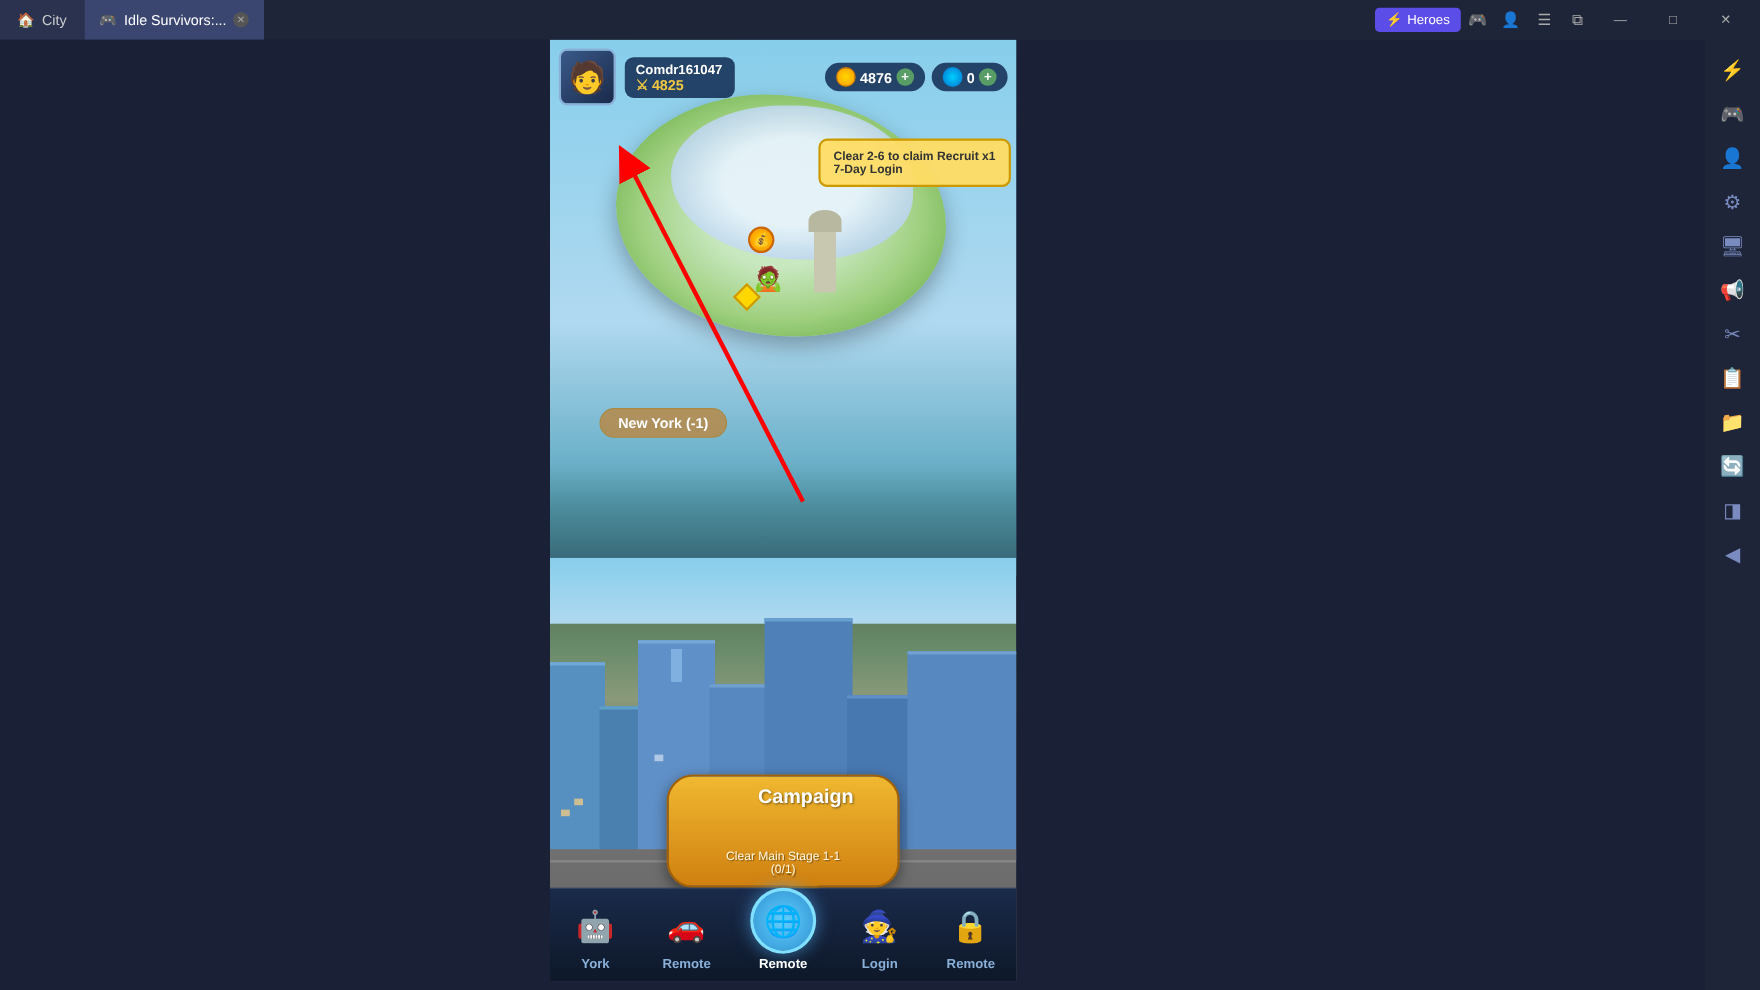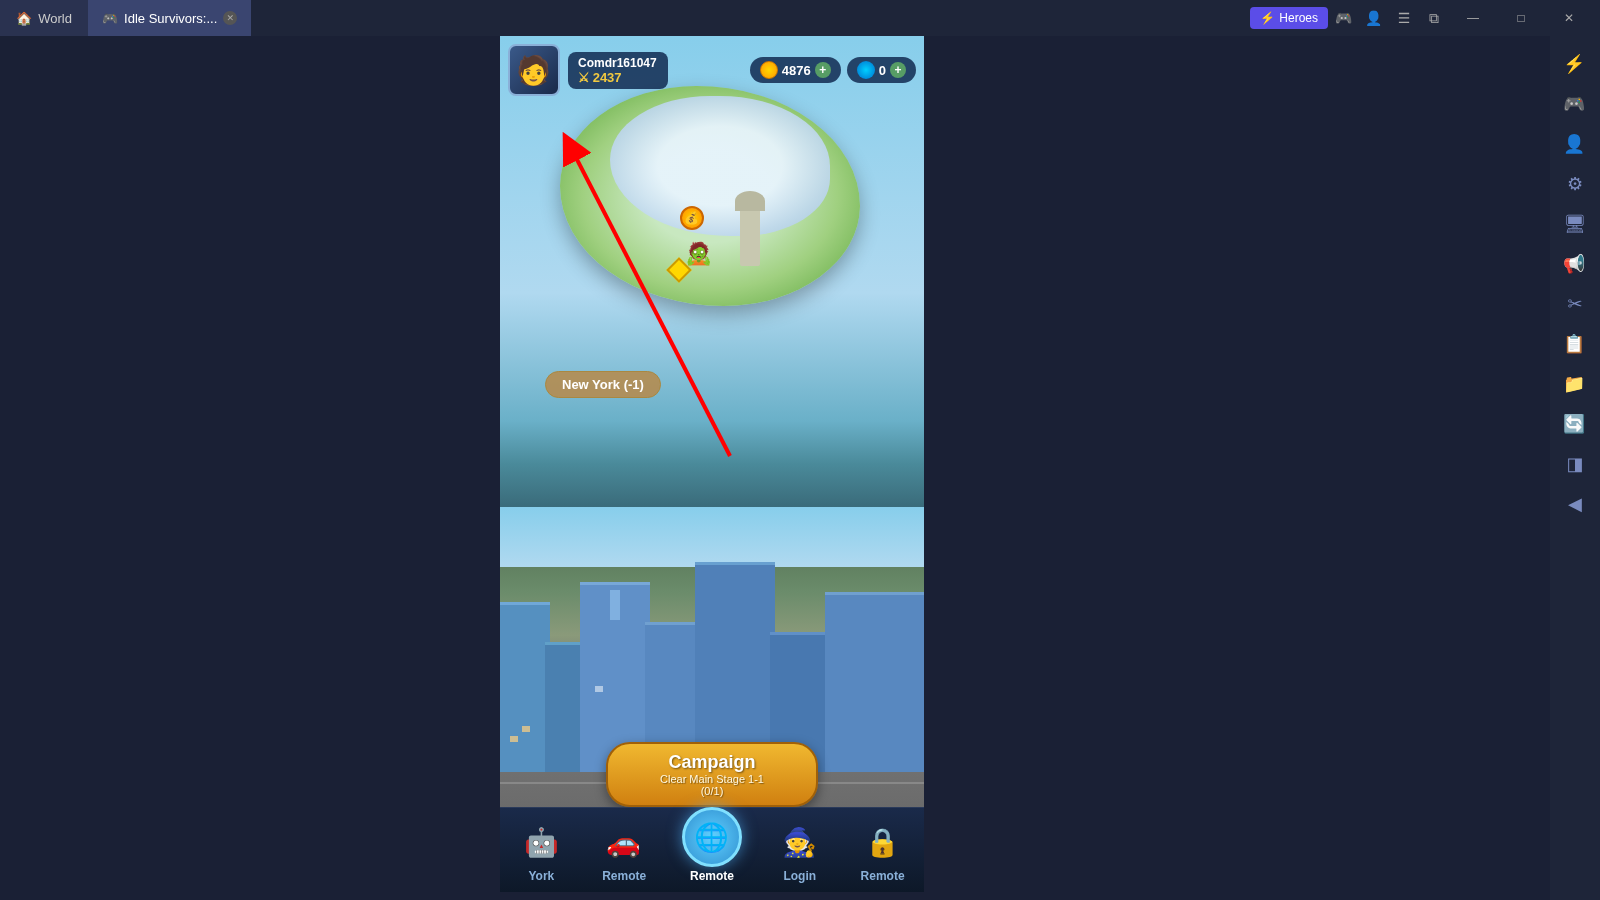--- a/index.html
+++ b/index.html
@@ -363,25 +363,27 @@
       border: 2px solid #a06008;
       box-shadow: 0 4px 12px rgba(0,0,0,0.4);
       min-width: 160px;
       cursor: pointer;
     }
     .campaign-title {
       color: #fff;
       font-size: 18px;
       font-weight: bold;
       text-shadow: 1px 1px 2px rgba(0,0,0,0.5);
+      text-align: right;
     }
     .campaign-sub {
       color: #fff8e0;
       font-size: 11px;
       text-shadow: 1px 1px 1px rgba(0,0,0,0.4);
+      margin-top: 38px;
     }
 
     
     .bottom-nav {
       position: absolute;
       bottom: 0;
       left: 0;
       width: 100%;
       height: 85px;
       background: linear-gradient(180deg, #1a2a4a 0%, #0d1828 100%);
@@ -477,21 +479,21 @@
     }
   </style>
 </head>
 <body>
 
 <div class="dark-left"></div>
 
 <div class="title-bar">
   <div class="tab-home">
     <span>🏠</span>
-    <span>World</span>
+    <span>City</span>
   </div>
   <div class="tab-game">
     <span>🎮</span>
     <span>Idle Survivors:...</span>
     <div class="tab-close">✕</div>
   </div>
   <div class="title-bar-spacer"></div>
   <div class="title-bar-controls">
     <button class="remote-btn">
       <span>⚡</span>
@@ -590,37 +592,41 @@
     </div>
 
     <div class="hud-top">
       <div class="player-avatar">
         <span>🧑</span>
       </div>
       <div class="player-info">
         <div class="player-name">Comdr161047</div>
         <div class="player-power">
           <span>⚔</span>
-          <span>2437</span>
+          <span>4825</span>
         </div>
       </div>
       <div class="currency-area">
         <div class="currency-item">
           <div class="coin-icon"></div>
           <span>4876</span>
           <div class="plus-btn">+</div>
         </div>
         <div class="currency-item">
           <div class="gem-icon"></div>
           <span>0</span>
           <div class="plus-btn">+</div>
         </div>
       </div>
     </div>
 
+    <div class="quest-popup">
+      <div>Clear 2-6 to claim Recruit x1</div>
+      <div>7-Day Login</div>
+    </div>
 
     <div class="location-label">New York (-1)</div>
 
     <svg class="arrow-overlay" viewBox="0 0 424 856">
       <defs>
         <marker id="arrowhead" markerWidth="8" markerHeight="8" refX="4" refY="4" orient="auto">
           <polygon points="0 0, 8 4, 0 8" fill="red"></polygon>
         </marker>
       </defs>
 

